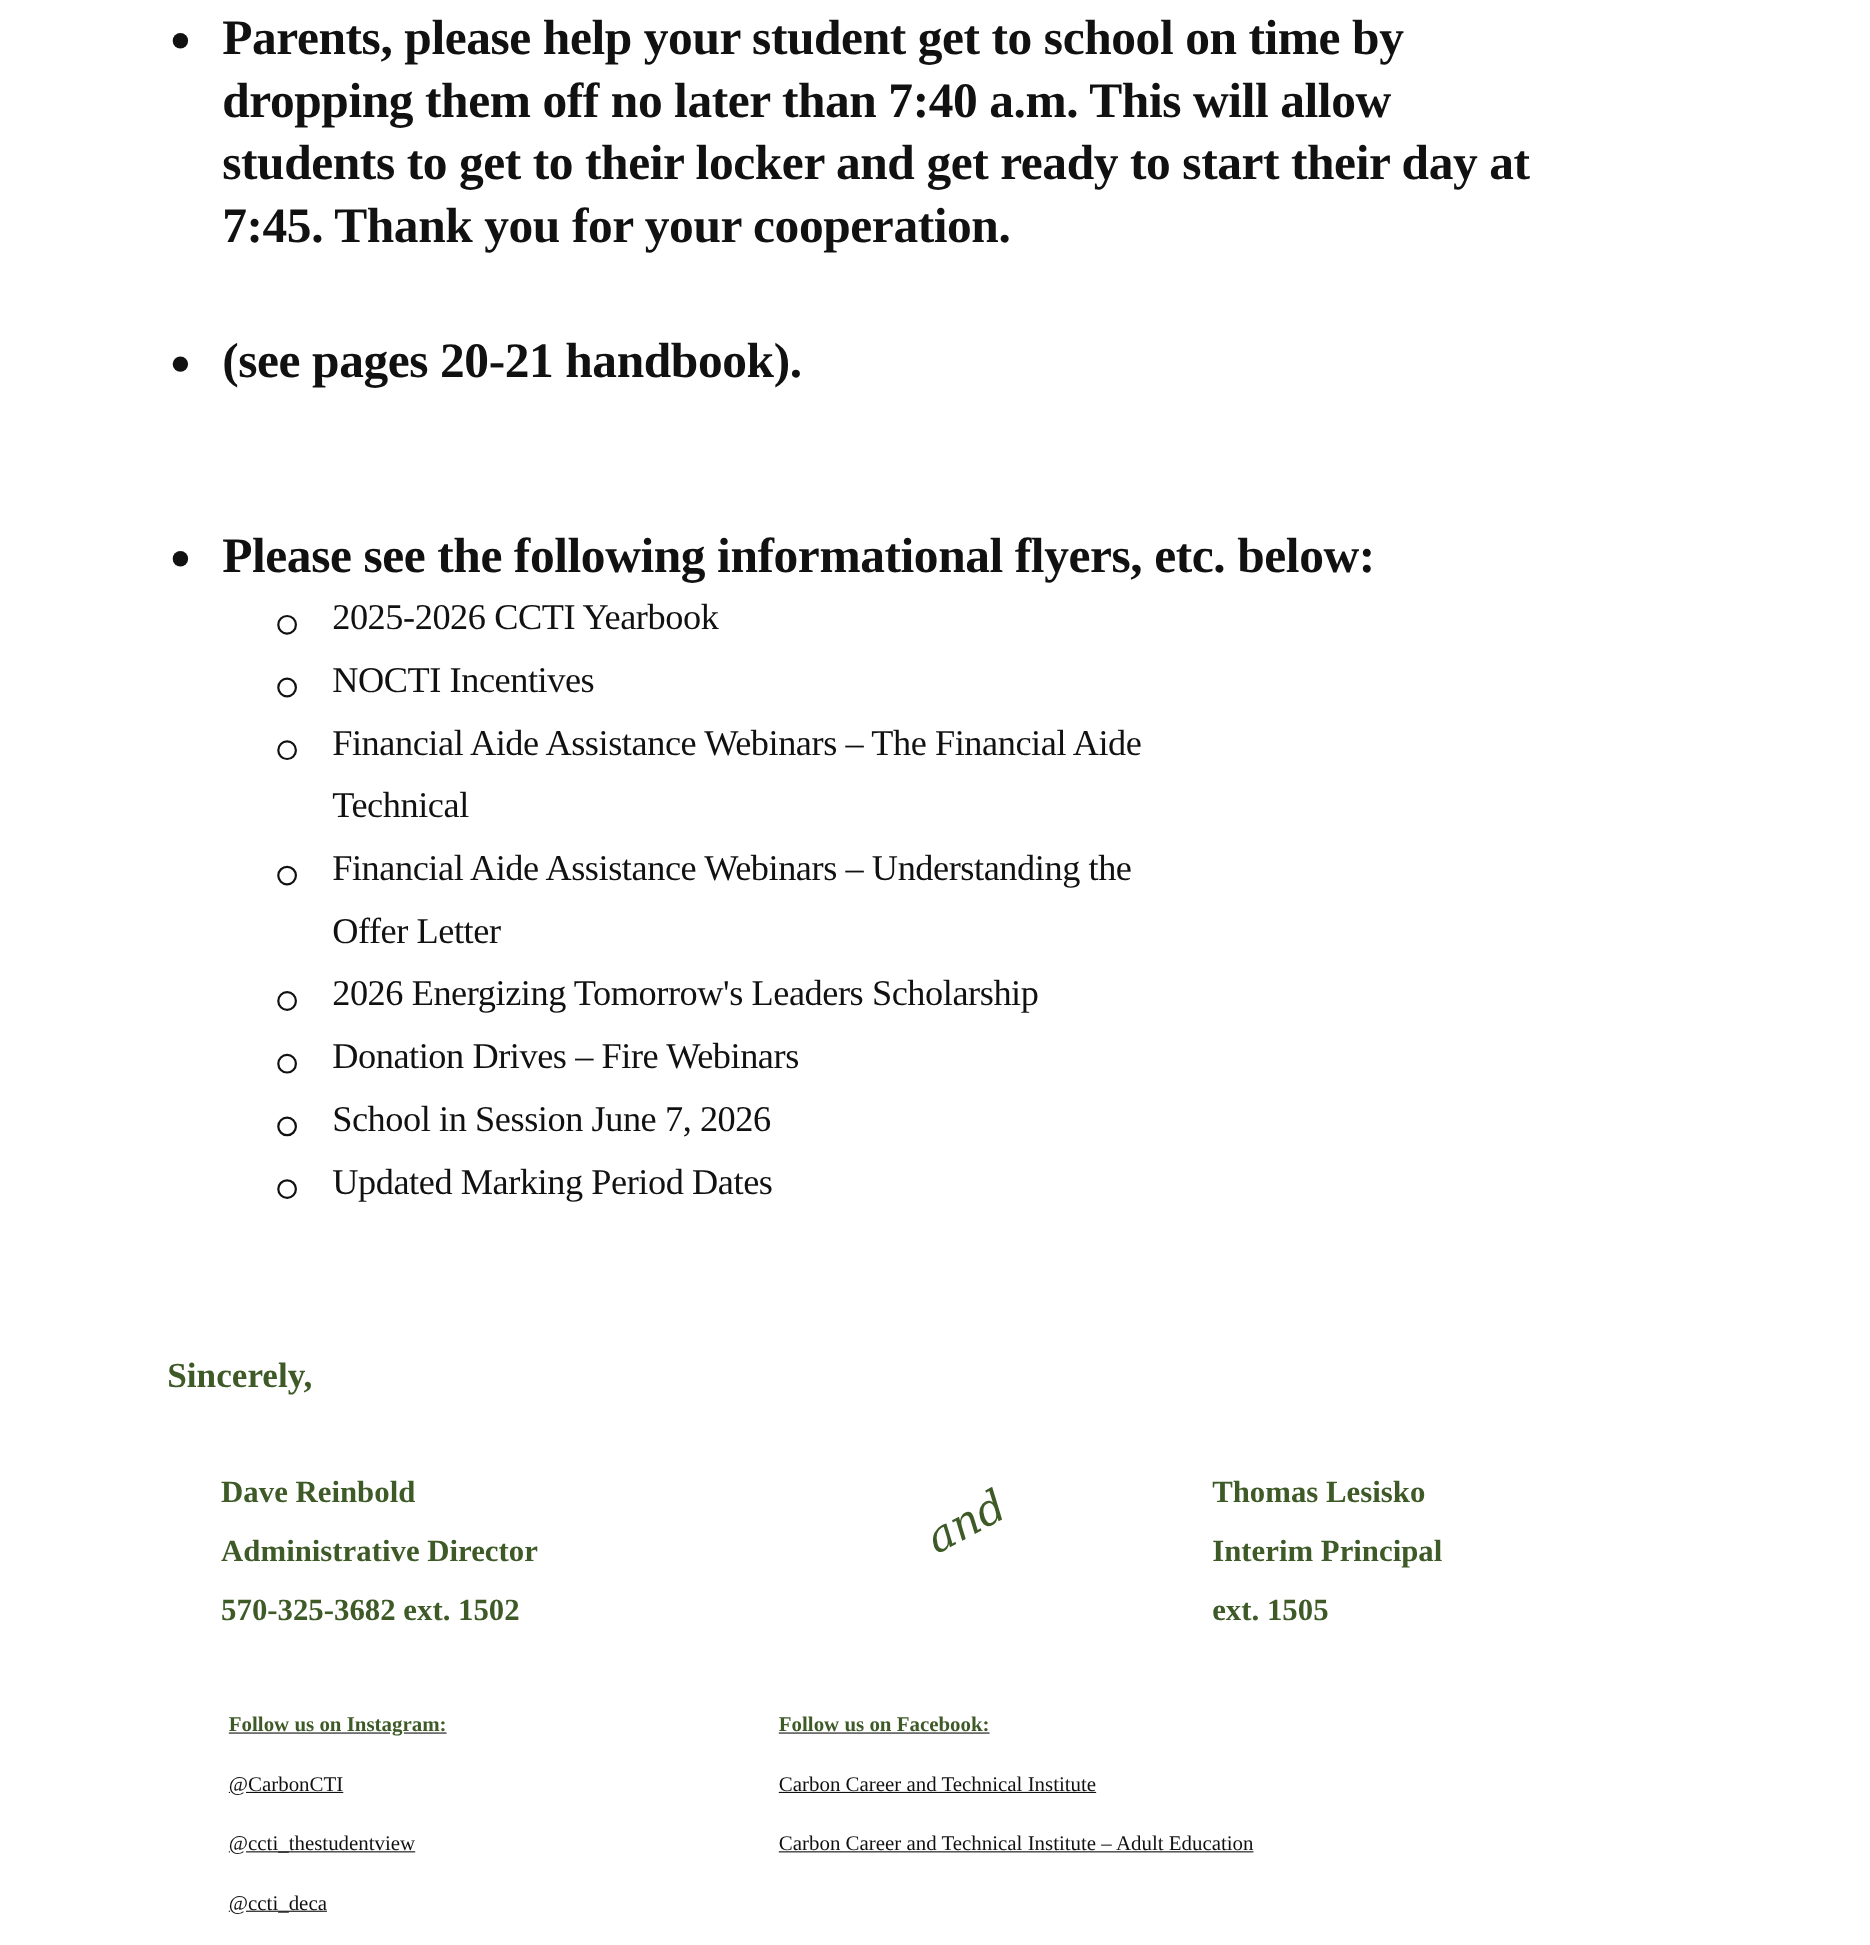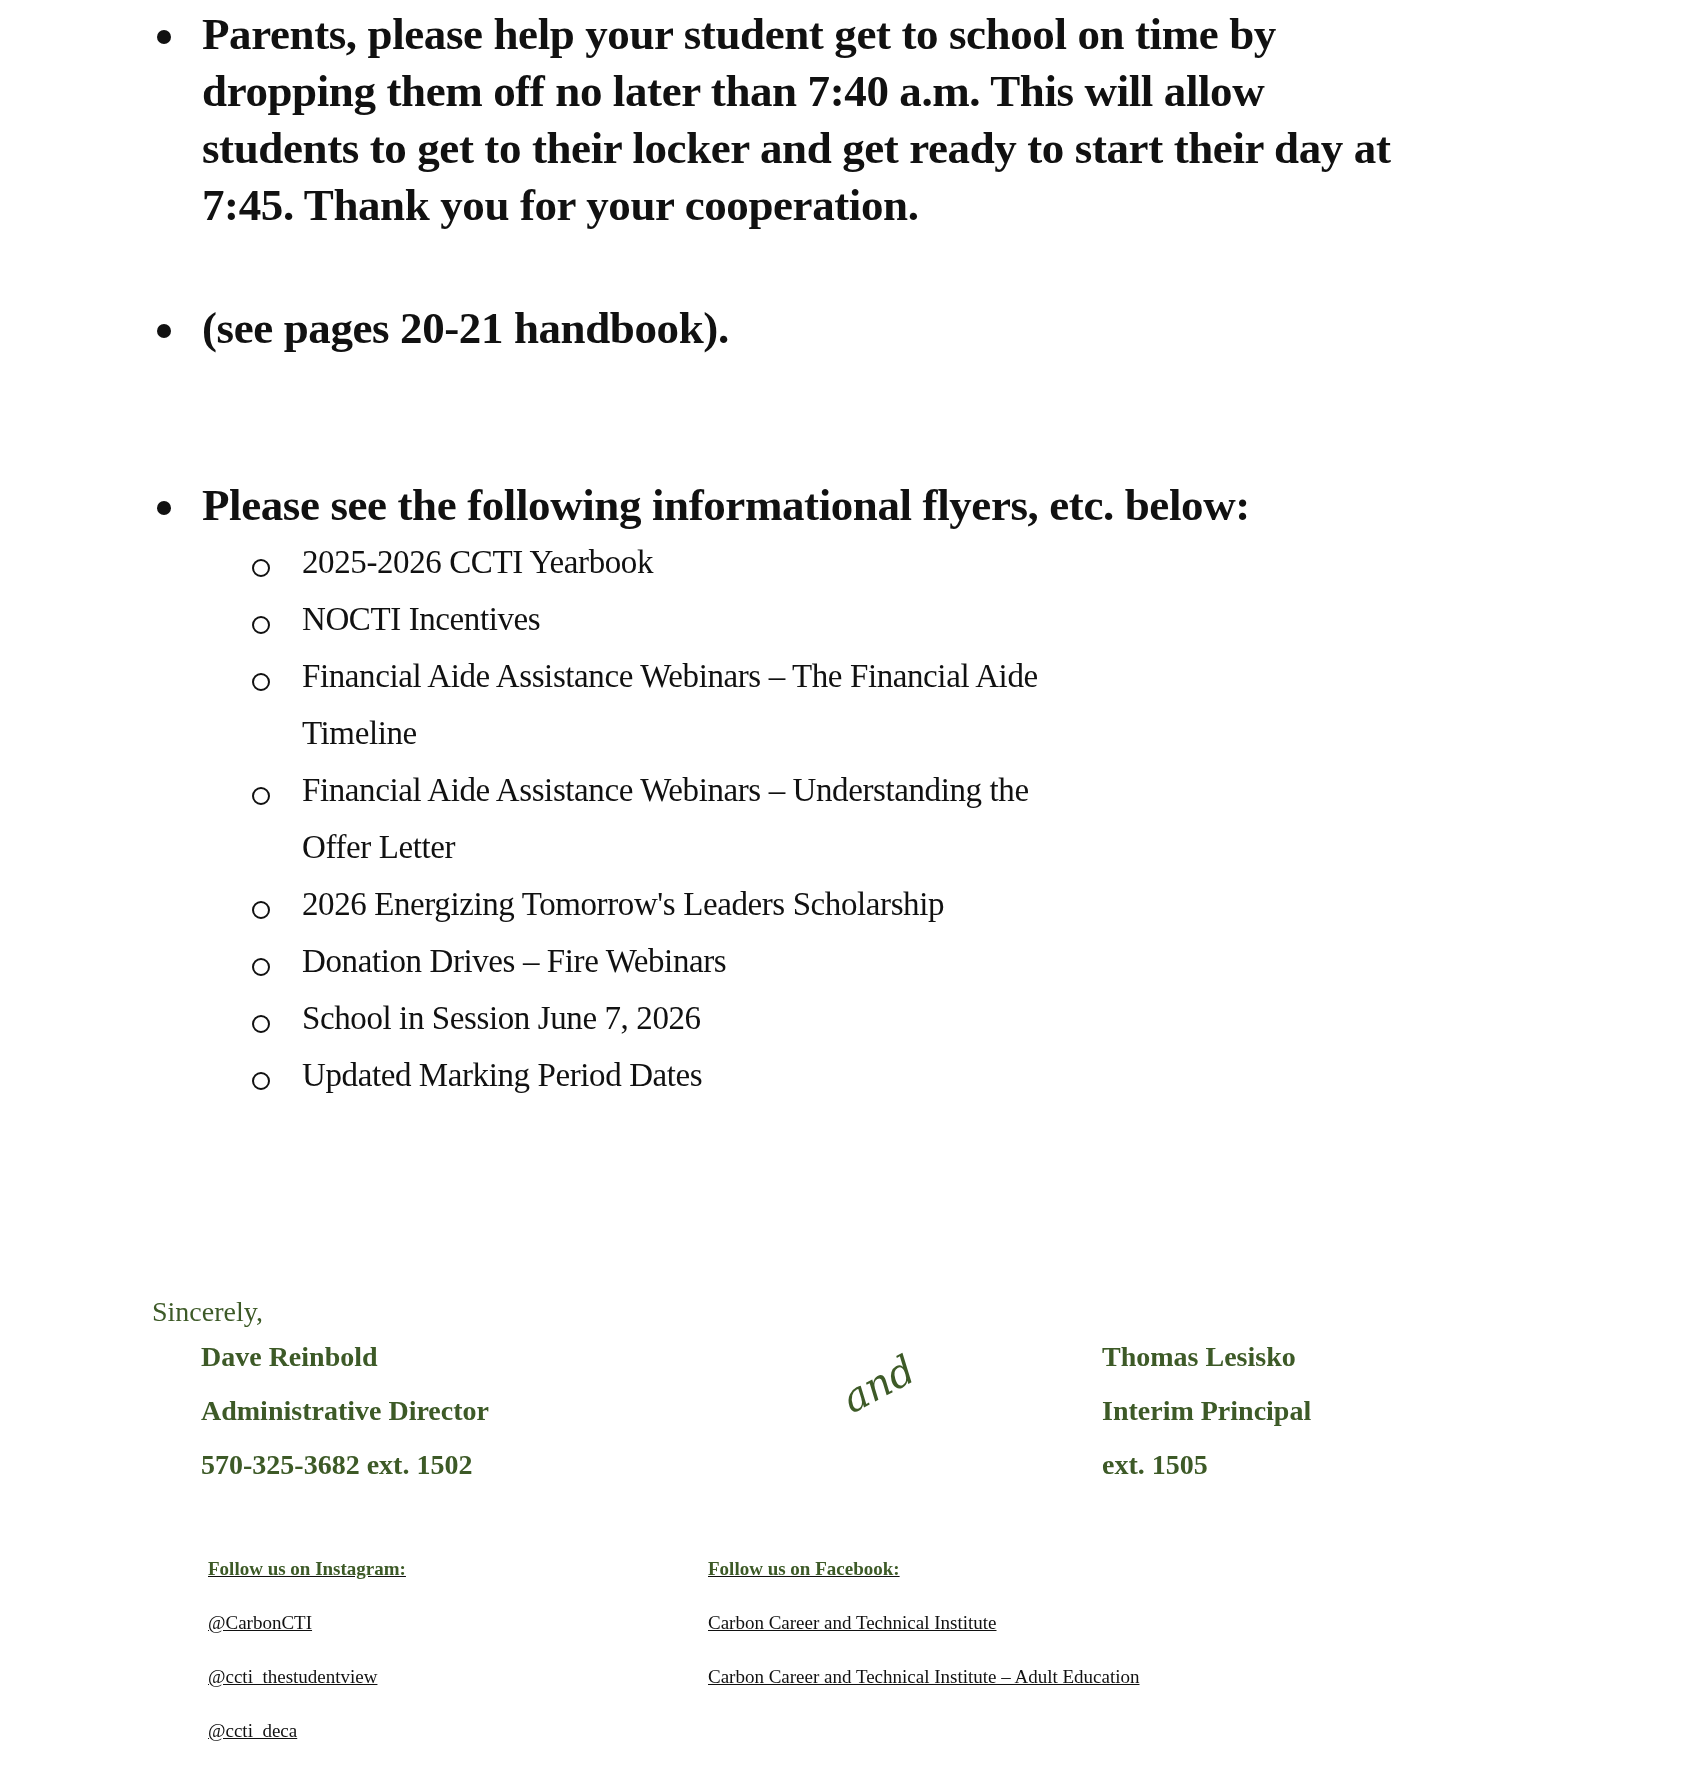--- a/index.html
+++ b/index.html
@@ -67,23 +67,23 @@
     }
     .b1 { top: 6px; }
     .b2 { top: 300px; }
     .b3 { top: 477px; }
 
     
     .green { color: #3d5a27; }
     .sincerely {
       position: absolute;
       left: 152px;
-      top: 1287px;
-      font-size: 28px;
-      font-weight: normal;
+      top: 1225px;
+      font-size: 32px;
+      font-weight: bold;
       line-height: 50px;
     }
     .sig-block {
       position: absolute;
       font-size: 28px;
       font-weight: bold;
       line-height: 54px;
     }
     .sig-left { left: 201px; top: 1330px; }
     .sig-right { left: 1102px; top: 1330px; }
@@ -149,21 +149,21 @@
         <span class="sub-circle"></span>
         <div>2025-2026 CCTI Yearbook</div>
       </li>
       <li class="sub-row">
         <span class="sub-circle"></span>
         <div>NOCTI Incentives</div>
       </li>
       <li class="sub-row">
         <span class="sub-circle"></span>
         <div>Financial Aide Assistance Webinars – The Financial Aide</div>
-        <div>Timeline</div>
+        <div>Technical</div>
       </li>
       <li class="sub-row">
         <span class="sub-circle"></span>
         <div>Financial Aide Assistance Webinars – Understanding the</div>
         <div>Offer Letter</div>
       </li>
       <li class="sub-row">
         <span class="sub-circle"></span>
         <div>2026 Energizing Tomorrow's Leaders Scholarship</div>
       </li>

